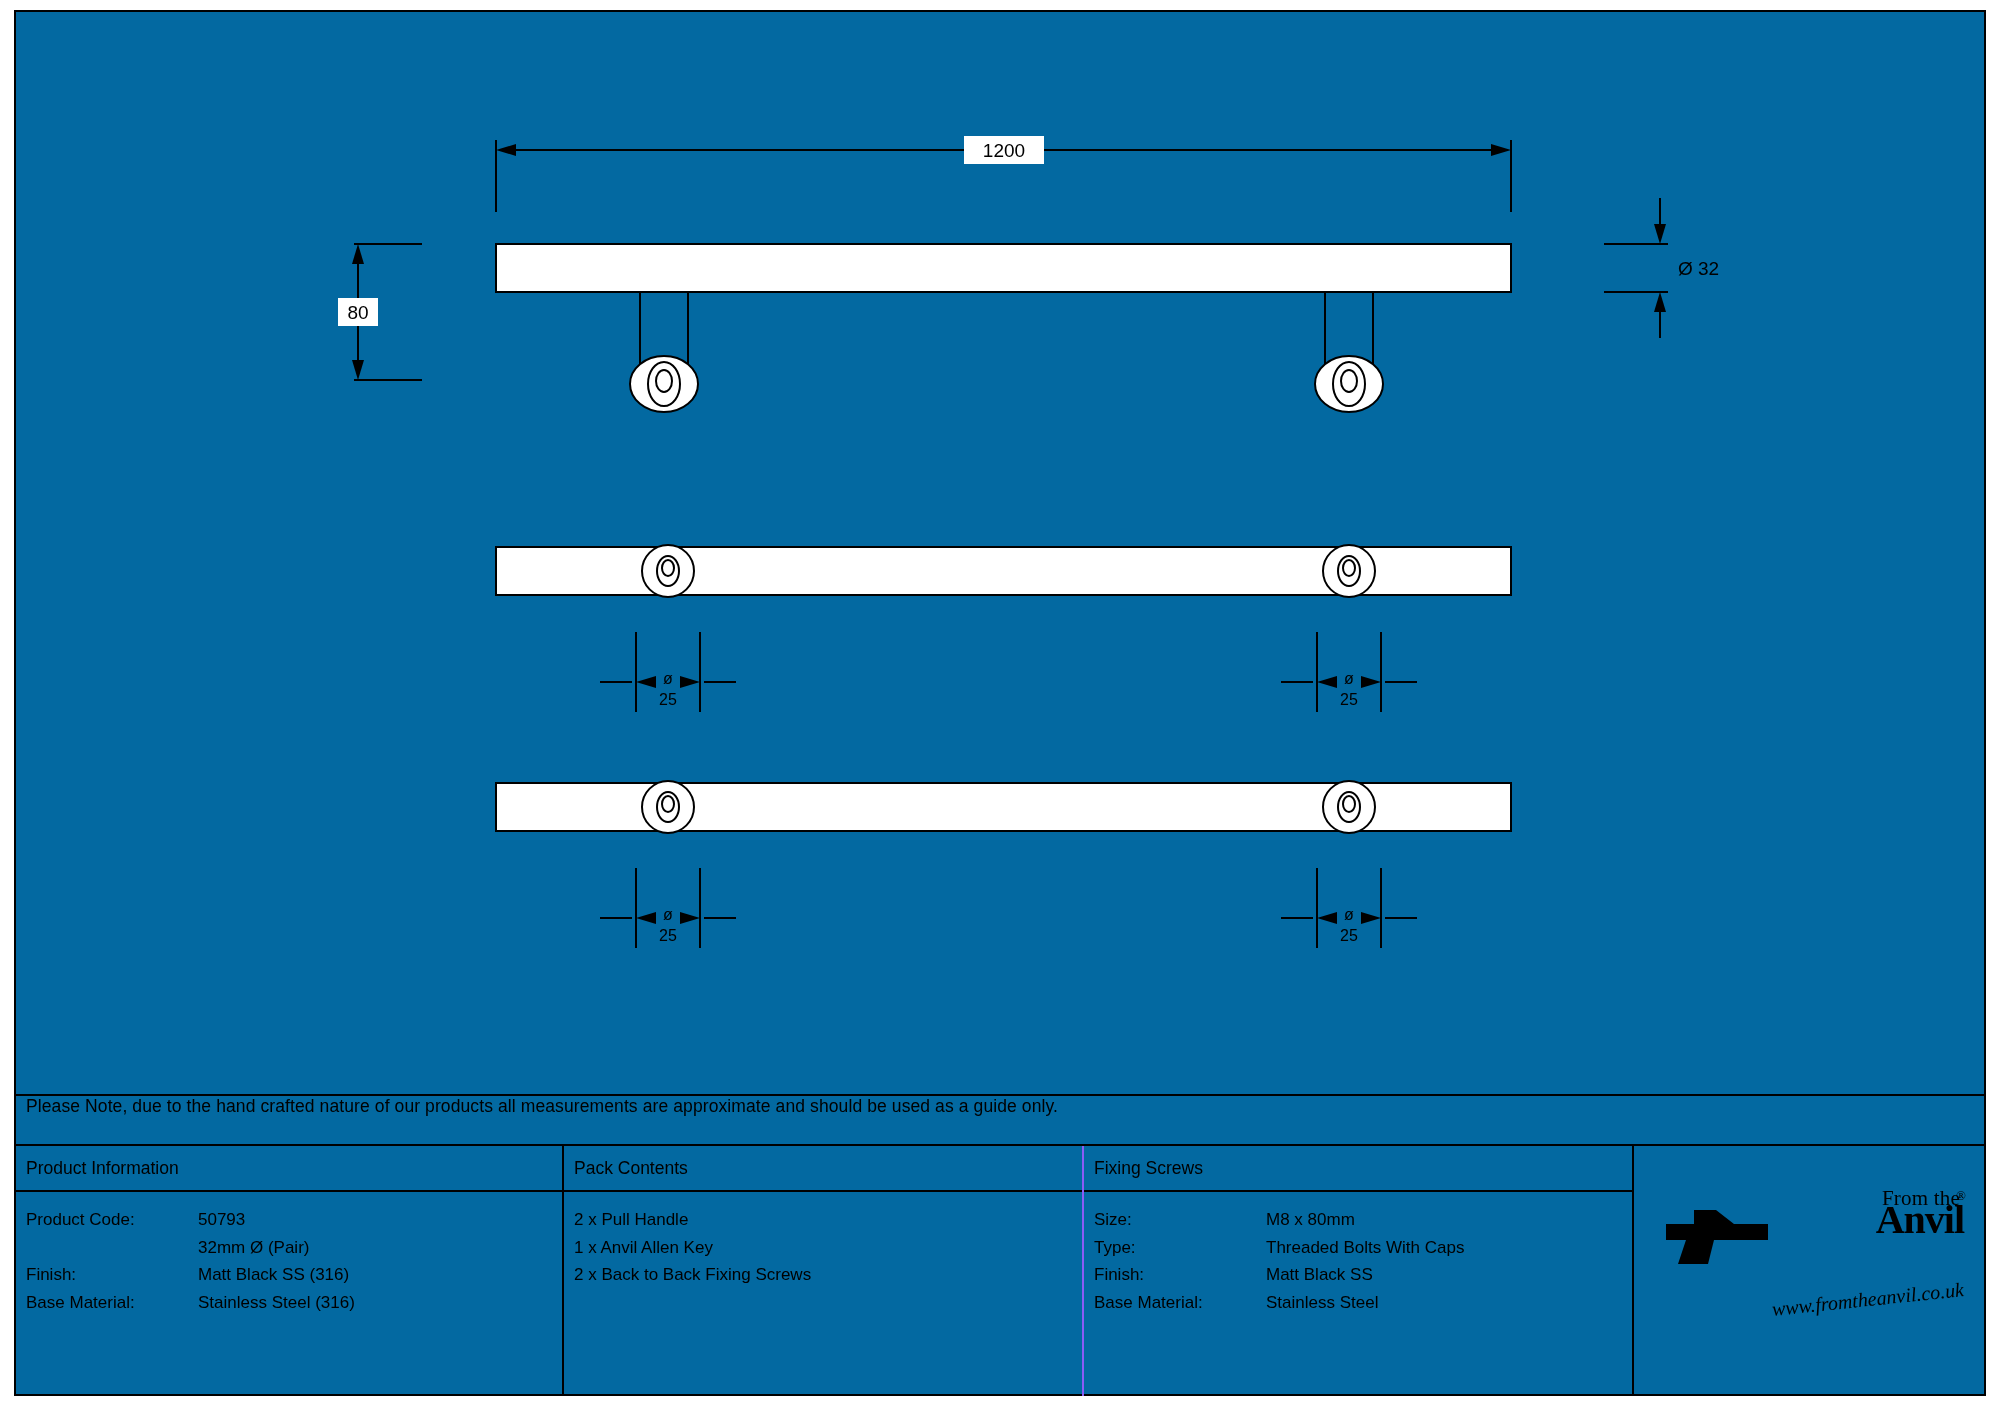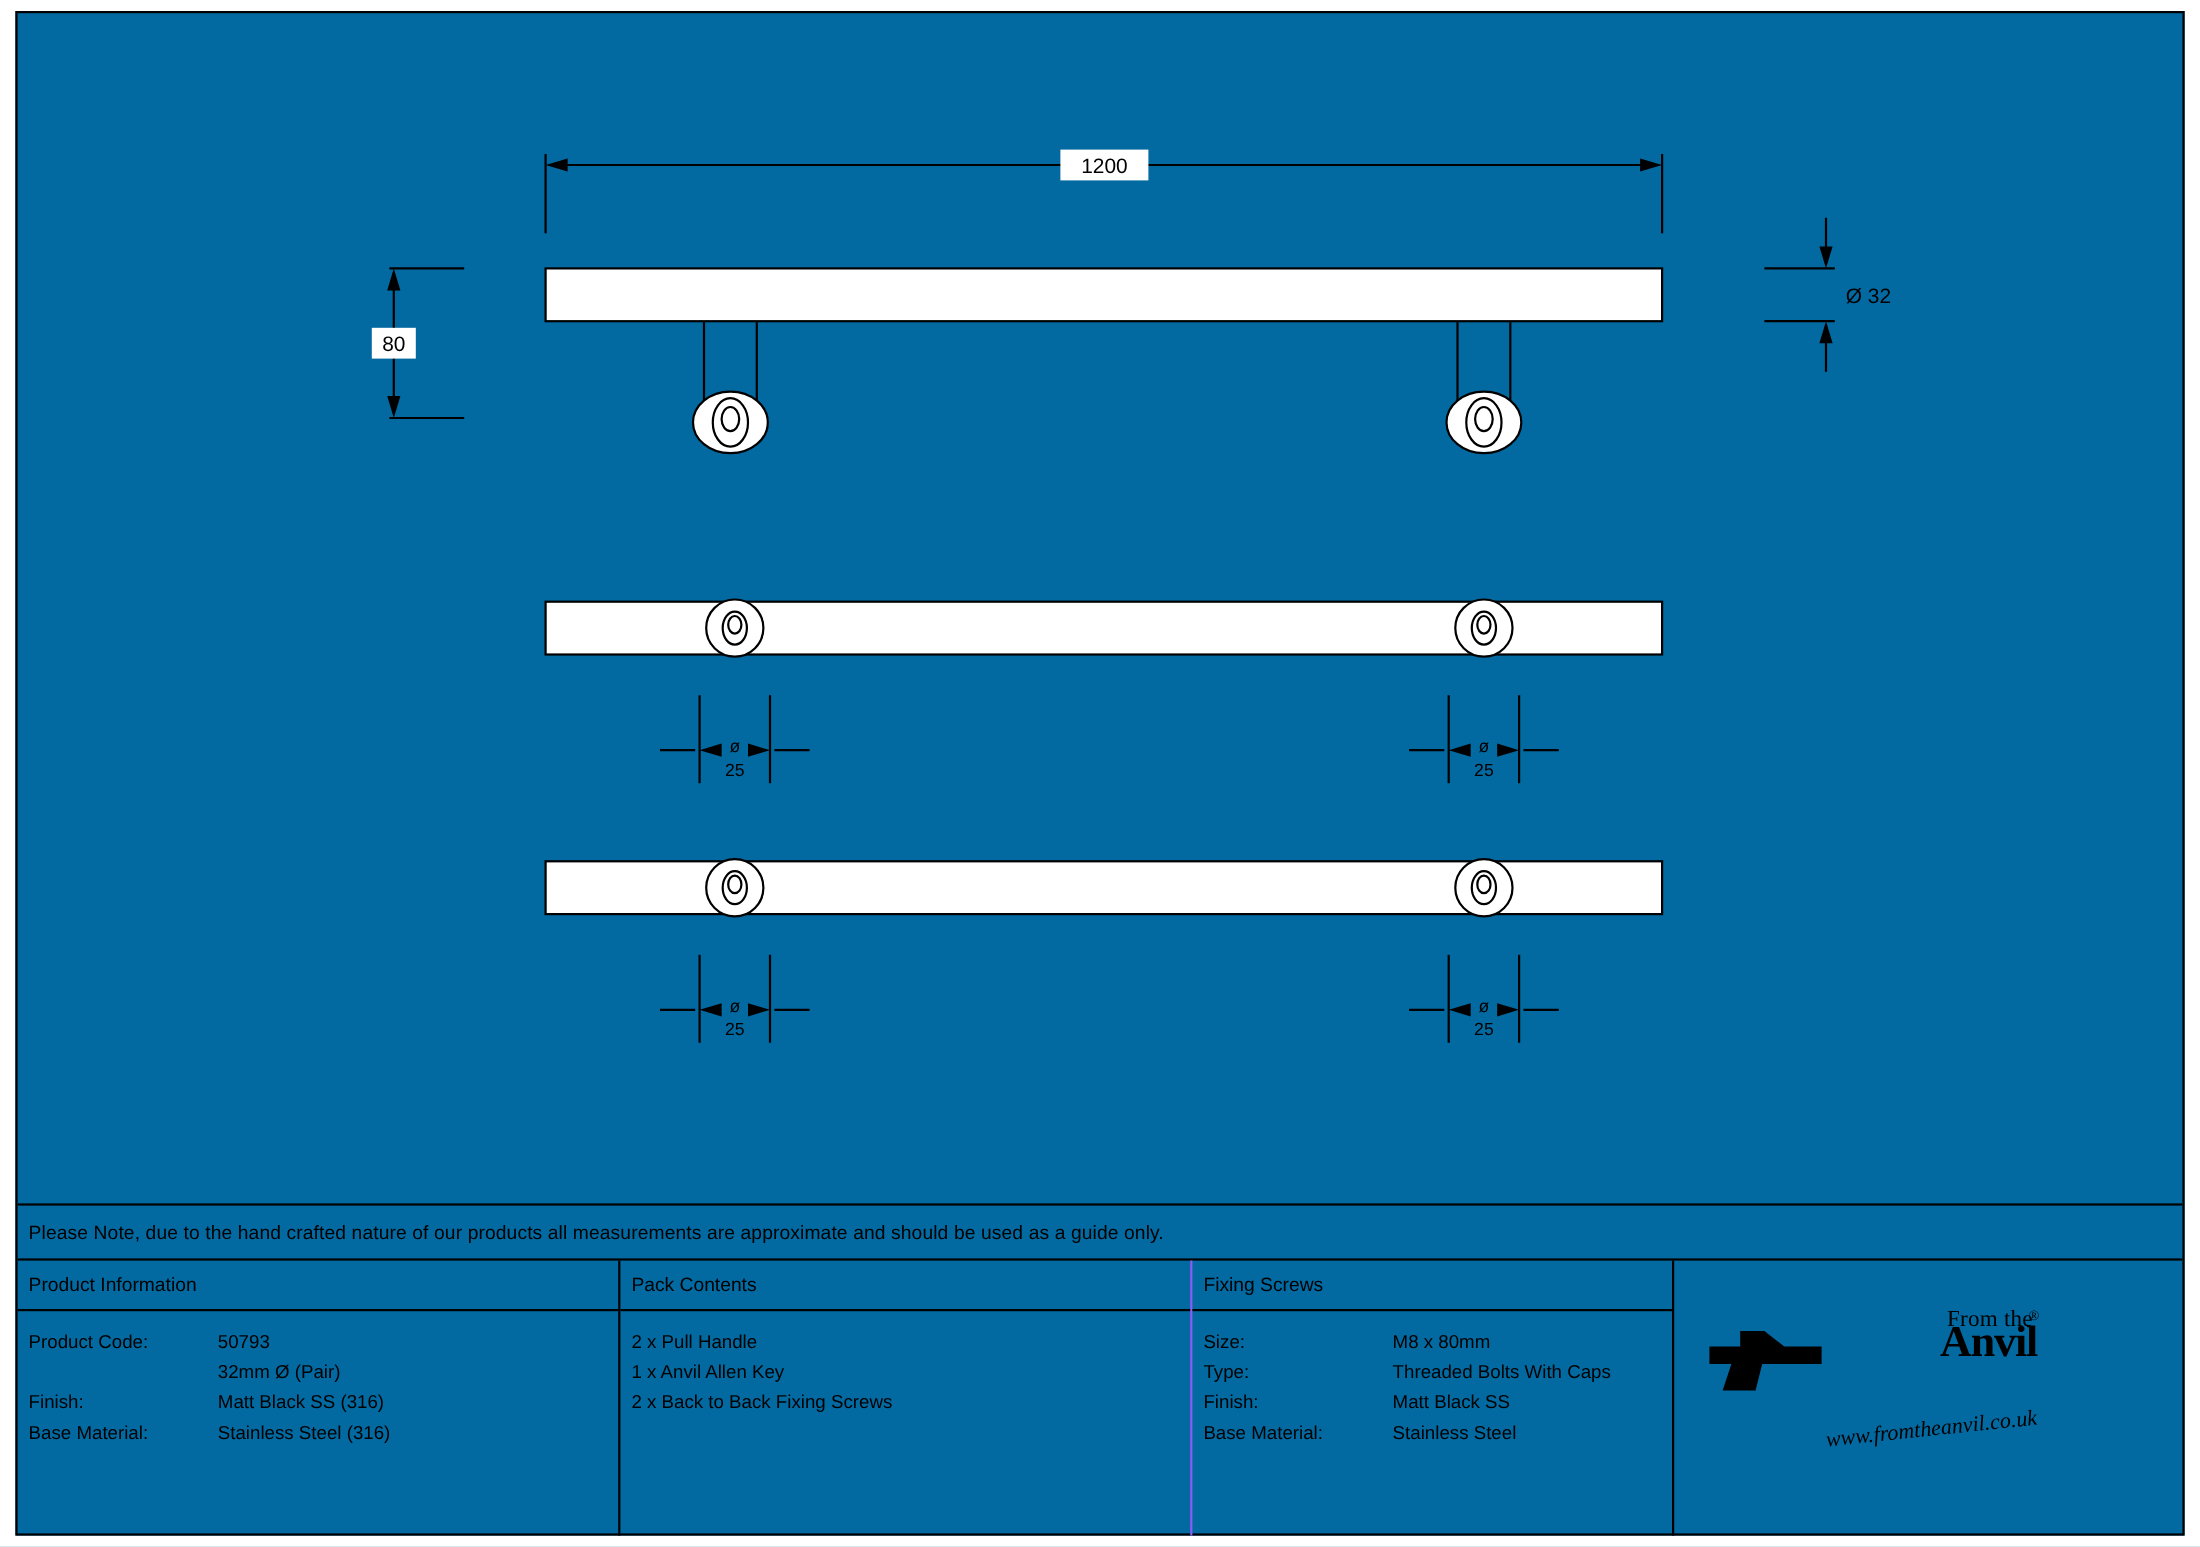--- a/index.html
+++ b/index.html
@@ -27,42 +27,42 @@
   .drawing svg { display: block; }
 
   
   .note-row {
     position: absolute;
     left: 0; top: 1082px;
     width: 1968px; height: 52px;
     border-top: 2px solid #000;
     border-bottom: 2px solid #000;
     display: flex;
-    align-items: center;
+    align-items: flex-start;
     padding-left: 10px;
   }
   .note-row .note-text {
     font-size: 17.5px;
     letter-spacing: 0.1px;
   }
 
   
   .table-area {
     position: absolute;
     left: 0; top: 1134px;
     width: 1968px; height: 250px;
     display: flex;
   }
   .col {
     position: relative;
     height: 100%;
   }
   .col.c1 { width: 548px; border-right: 2px solid #000; }
   .col.c2 { width: 520px; border-right: 2px solid #8b5cf6; }
-  .col.c3 { width: 438px; border-right: 2px solid #000; }
+  .col.c3 { width: 550px; border-right: 2px solid #000; }
   .col.c4 { width: 346px; }
 
   .col-head {
     height: 46px;
     display: flex;
     align-items: center;
     padding-left: 10px;
     border-bottom: 2px solid #000;
     font-size: 17.5px;
   }

